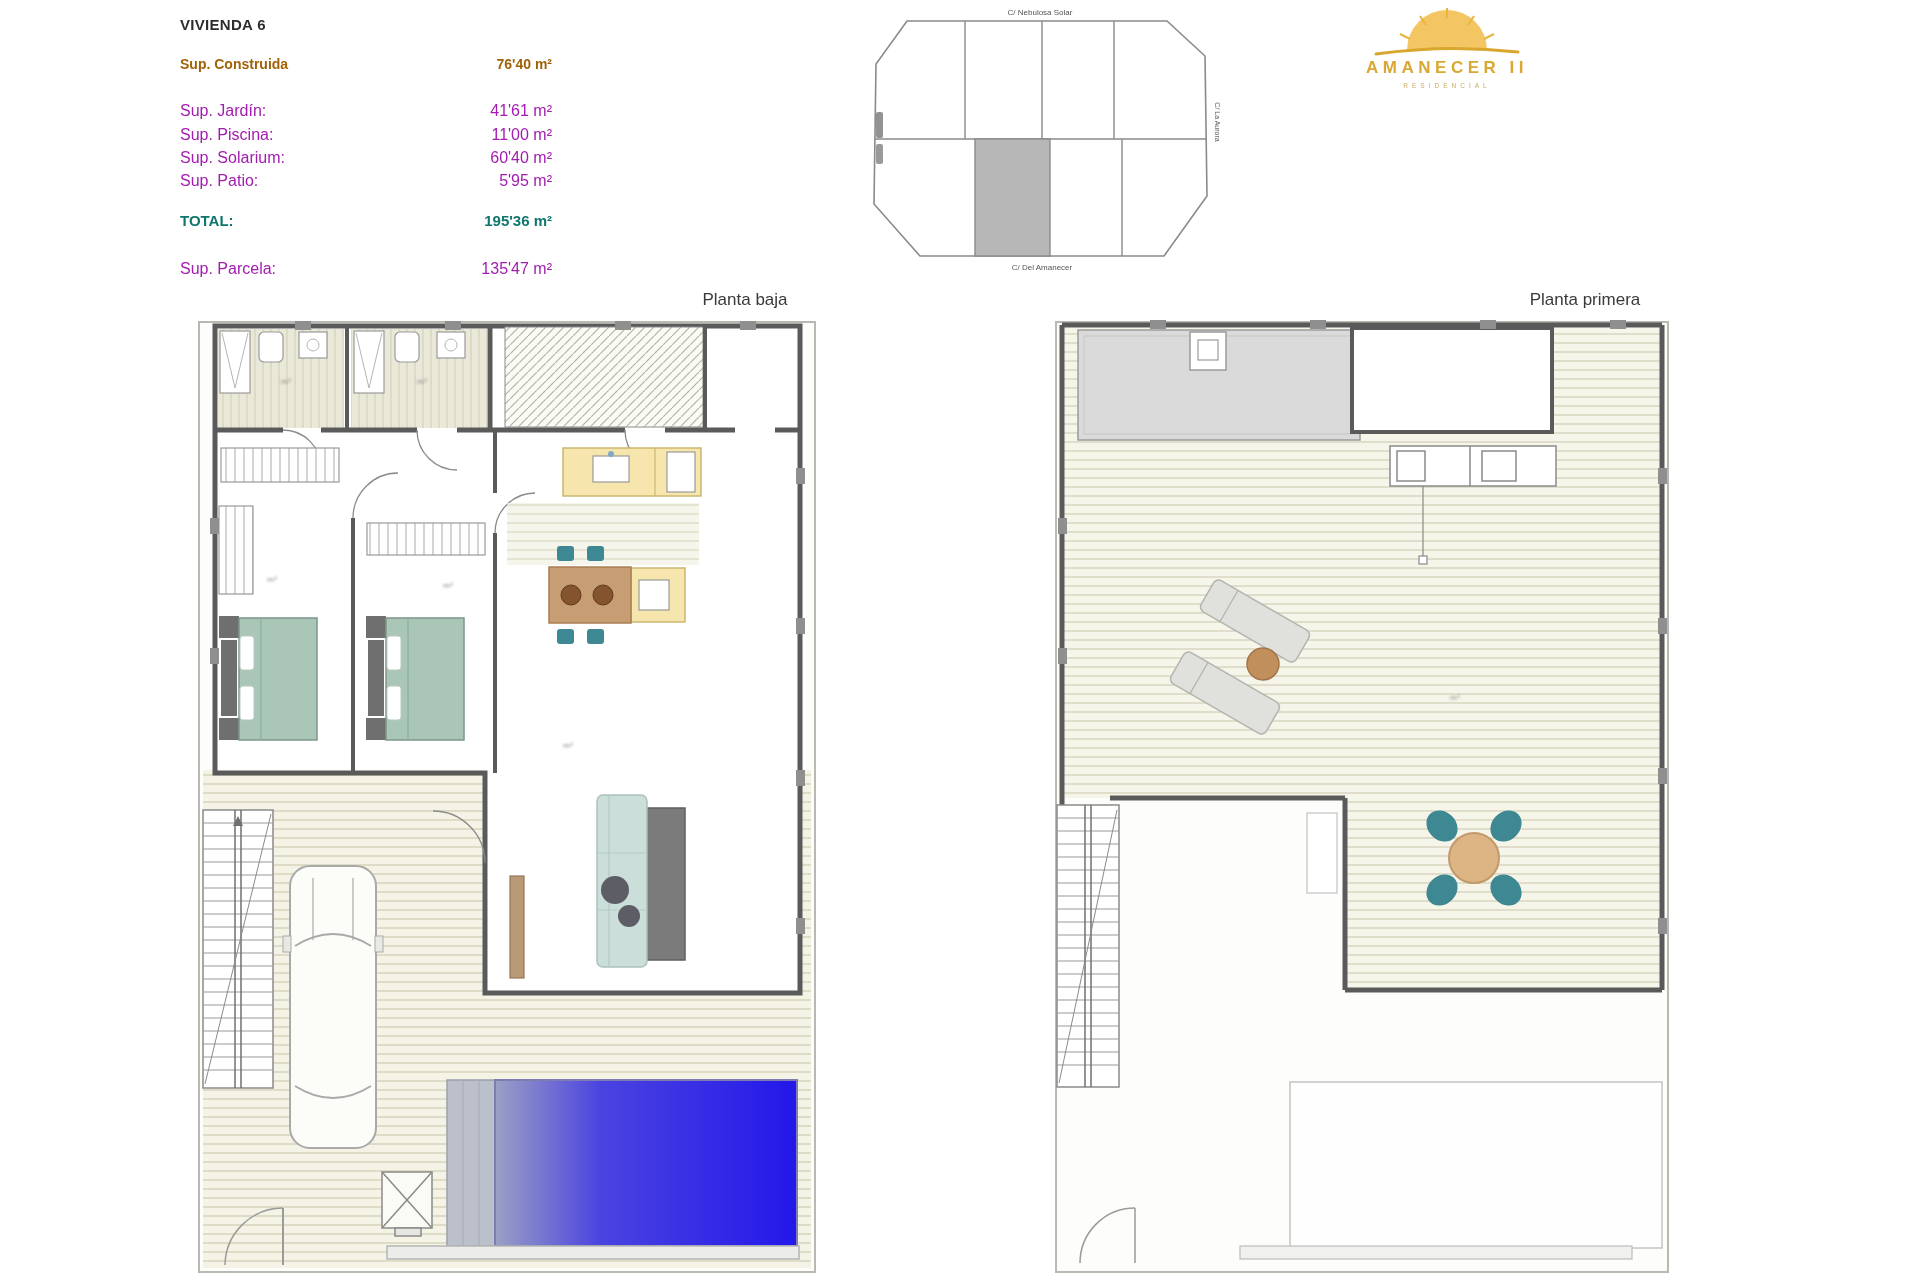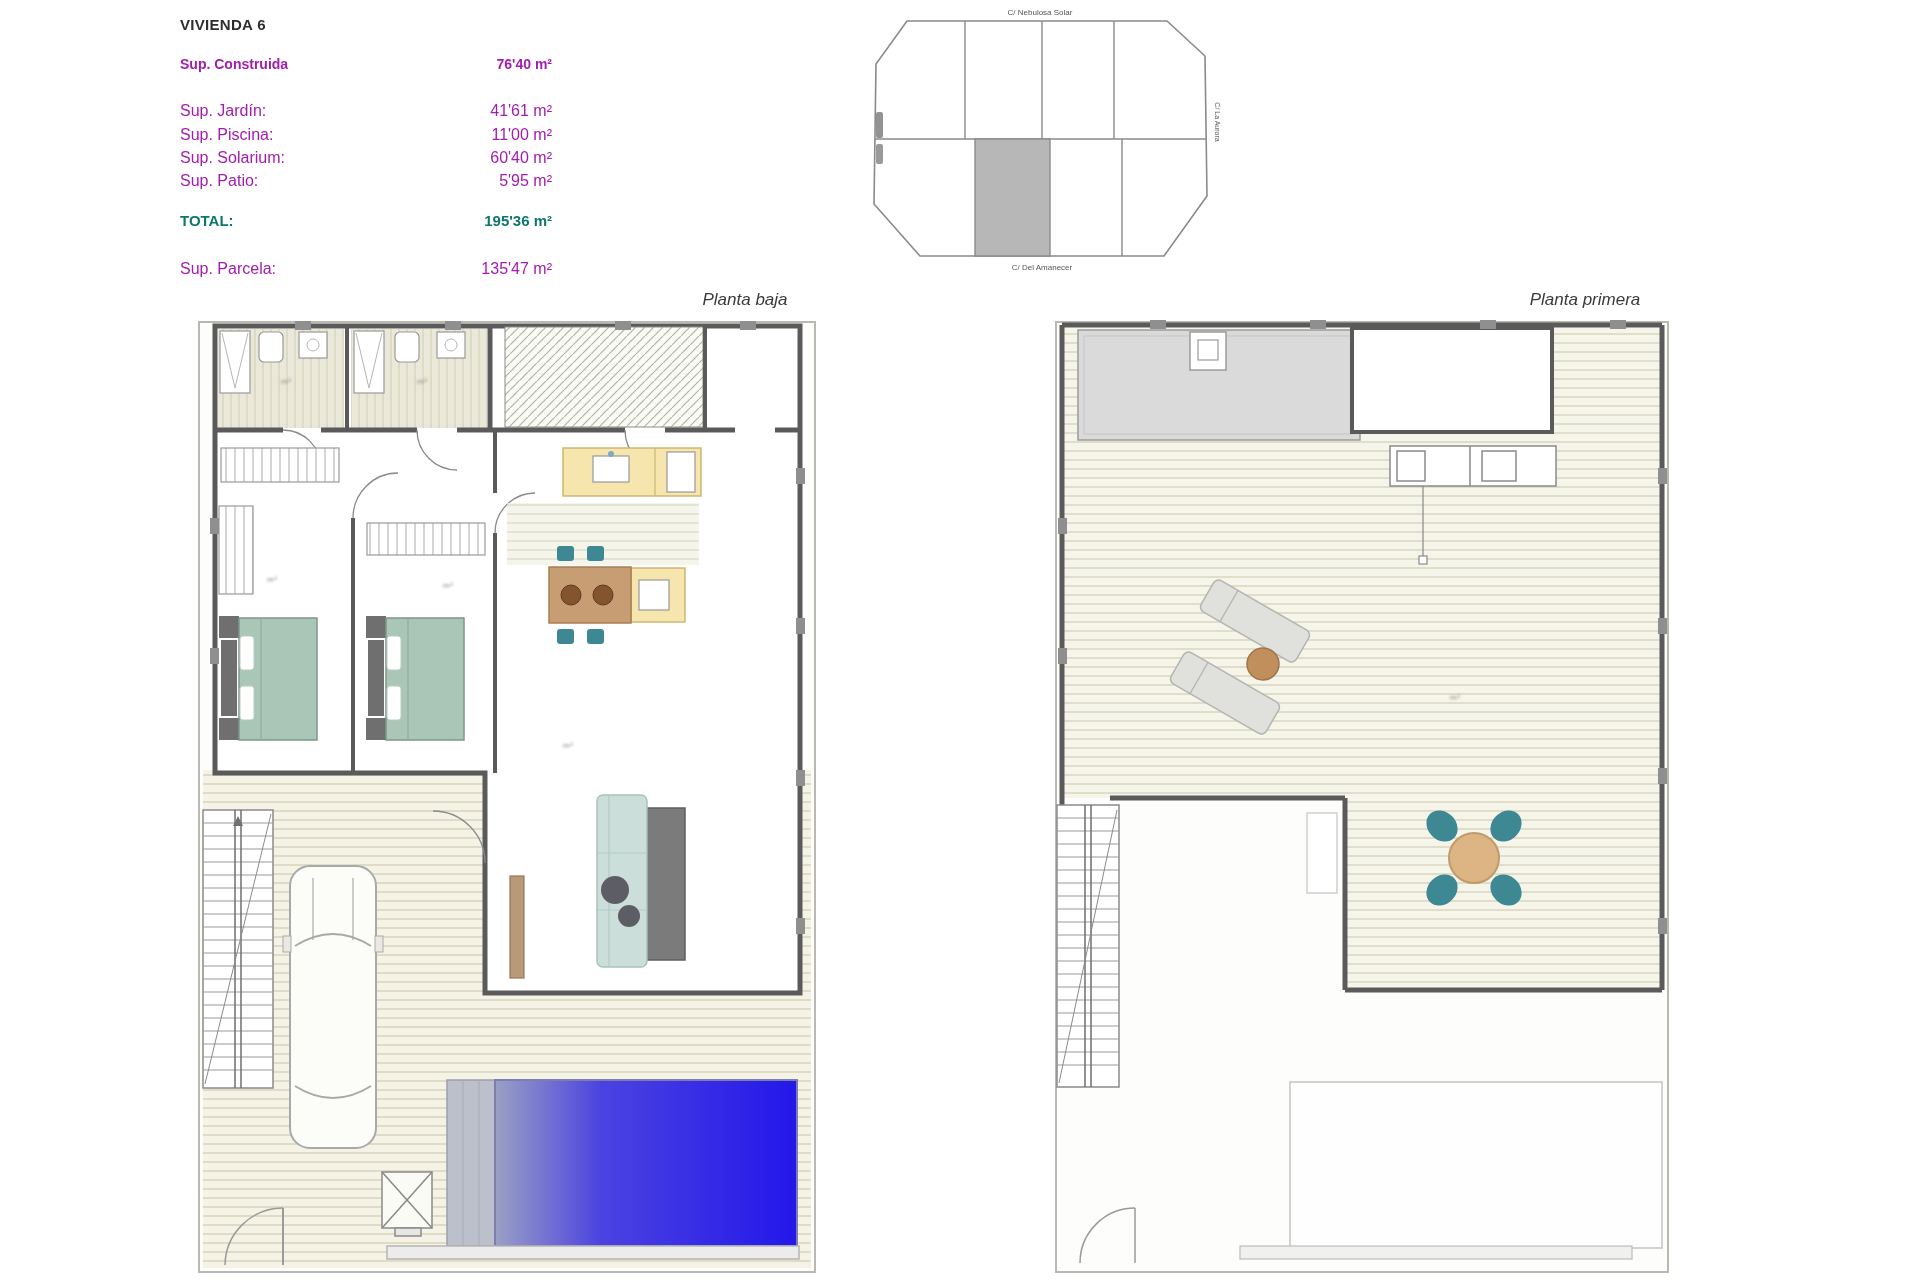--- a/index.html
+++ b/index.html
@@ -5,26 +5,26 @@
   html,body{margin:0;padding:0;background:#ffffff;}
   .canvas{position:relative;width:1920px;height:1280px;background:#ffffff;overflow:hidden;
           font-family:"Liberation Sans",sans-serif;color:#3b3b3b;}
   .abs{position:absolute;}
   
   .summary{left:172px;top:10px;width:372px;height:275px;}
   .srow{position:absolute;left:8px;width:100%;white-space:nowrap;}
   .srow .lab{position:absolute;left:0;}
   .srow .val{position:absolute;right:0;text-align:right;}
   .t-title{font-size:15px;font-weight:bold;color:#2e2e2e;letter-spacing:.3px;}
-  .t-bold{font-size:14px;font-weight:bold;color:#a21caf;}
+  .t-bold{font-size:14px;font-weight:bold;color:#a16207;}
   .t-reg{font-size:16px;color:#a21caf;}
   .t-total{font-size:15px;font-weight:bold;color:#0f766e;}
   .soft{filter:blur(0.4px);}
   
-  .plan-title{font-size:17px;color:#3a3a3a;text-align:center;filter:blur(0.3px);font-style:italic;}
+  .plan-title{font-size:17px;color:#3a3a3a;text-align:center;filter:blur(0.3px);}
   
   .logo-ama{left:1328px;top:6px;width:238px;height:115px;text-align:center;}
   .ama-name{font-size:17px;font-weight:bold;letter-spacing:4.5px;color:#d9a833;white-space:nowrap;margin-top:2px;}
   .ama-sub{font-size:6.5px;letter-spacing:4px;color:#c9ab60;margin-top:4px;filter:blur(0.5px);}
   .logo-prop{left:1612px;top:46px;width:286px;height:80px;}
   .prop-text{position:absolute;left:6px;top:24px;font-size:29px;font-weight:800;
              letter-spacing:0px;color:#41464c;white-space:nowrap;filter:blur(0.4px);}
   .prop-text .accent{color:#9fd0e0;}
   .prop-tag{position:absolute;left:10px;top:60px;font-size:7px;color:#9a9a9a;
             letter-spacing:1.5px;filter:blur(0.8px);}
@@ -79,20 +79,35 @@
     <line x1="252" y1="17" x2="252" y2="135" stroke="#8a8a8a" stroke-width="1.4"></line>
     <rect x="113" y="135" width="75" height="117" fill="#b7b7b7" stroke="#8a8a8a" stroke-width="1.4"></rect>
     <line x1="260" y1="135" x2="260" y2="252" stroke="#8a8a8a" stroke-width="1.4"></line>
     <rect x="14" y="108" width="7" height="26" rx="2" fill="#6f6f6f" opacity="0.75"></rect>
     <rect x="14" y="140" width="7" height="20" rx="2" fill="#6f6f6f" opacity="0.7"></rect>
     <text class="street" x="178" y="11" text-anchor="middle">C/ Nebulosa Solar</text>
     <text class="street" x="180" y="266" text-anchor="middle">C/ Del Amanecer</text>
     <text class="street" transform="translate(353,118) rotate(90)" text-anchor="middle" style="font-size:7px">C/ La Aurora</text>
   </svg>
 
+  <div class="abs logo-ama">
+    <svg width="150" height="50" style="margin:0 auto">
+      <path d="M35,44 A40,40 0 0 1 115,44 Z" fill="#f2c052" opacity="0.9"></path>
+      <g stroke="#e9b53c" stroke-width="2">
+        <line x1="75" y1="2" x2="75" y2="12"></line>
+        <line x1="48" y1="10" x2="54" y2="19"></line>
+        <line x1="102" y1="10" x2="96" y2="19"></line>
+        <line x1="28" y1="28" x2="38" y2="33"></line>
+        <line x1="122" y1="28" x2="112" y2="33"></line>
+      </g>
+      <path d="M4,48 Q75,38 146,46" fill="none" stroke="#d9a62e" stroke-width="3" stroke-linecap="round"></path>
+    </svg>
+    <div class="ama-name">AMANECER II</div>
+    <div class="ama-sub">RESIDENCIAL</div>
+  </div>
 
 
   <div class="abs plan-title" style="left:655px;top:290px;width:180px">Planta baja</div>
   <div class="abs plan-title" style="left:1480px;top:290px;width:210px">Planta primera</div>
 
   <svg class="abs" style="left:195px;top:318px" width="625" height="962" viewBox="0 0 625 962">
     <defs>
       <pattern id="gf-deck" width="10" height="9" patternUnits="userSpaceOnUse">
         <rect width="10" height="9" fill="#f4f3e6"></rect>
         <line x1="0" y1="7" x2="10" y2="7" stroke="#dedcc6" stroke-width="2"></line>

